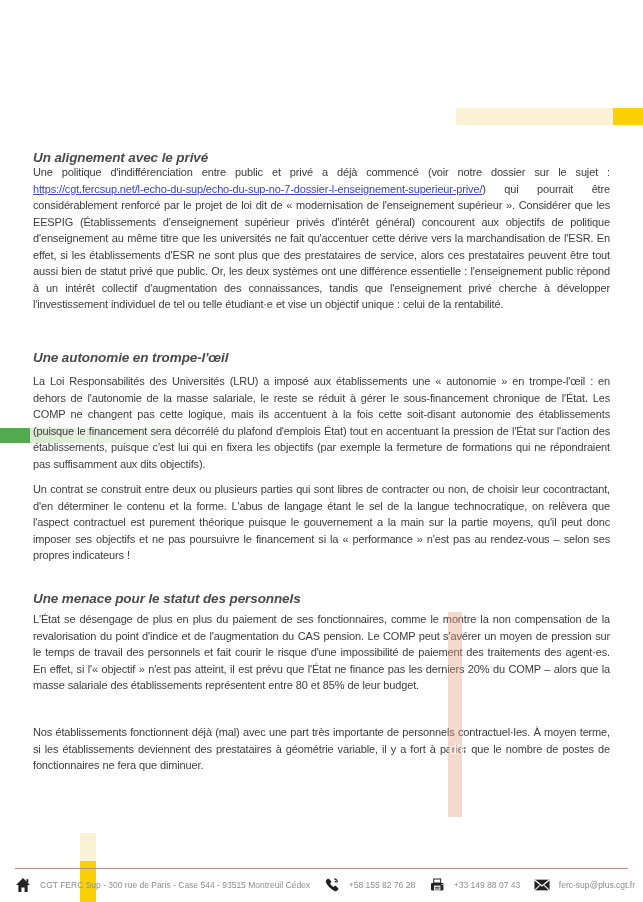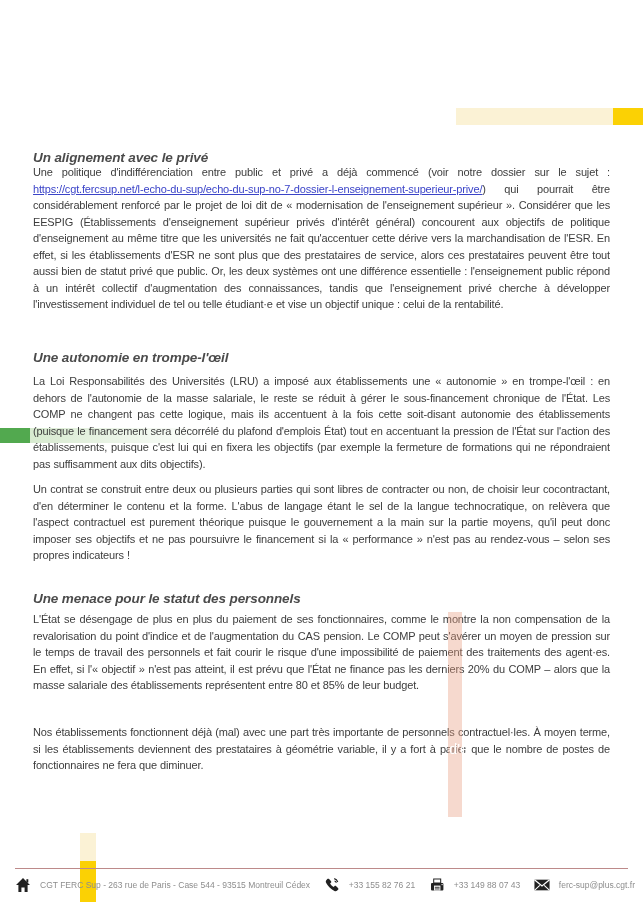--- a/index.html
+++ b/index.html
@@ -80,30 +80,30 @@
 
   <div class="footer-rule"></div>
   <div class="footer">
     <div class="fgroup">
       <span class="ficon">
         <svg viewBox="0 0 16 16">
             <path fill="#222" d="M8 1 L15 8 H12.6 V15 H9.6 V10.5 H6.4 V15 H3.4 V8 H1 Z"></path>
             <rect x="11.4" y="2.2" width="1.9" height="3.4" fill="#222"></rect>
           </svg>
       </span>
-      <span>CGT FERC Sup - 263 rue de Paris - Case 544 - 93515 Montreuil Cédex</span>
+      <span>CGT FERC Sup - 300 rue de Paris - Case 544 - 93515 Montreuil Cédex</span>
     </div>
     <div class="fgroup">
       <span class="ficon">
         <svg viewBox="0 0 16 16">
             <path fill="#222" d="M3.3 2.1c.5-.5 1.3-.5 1.8 0l1.8 1.8c.5.5.5 1.3 0 1.8l-.8.8c.8 1.5 2 2.7 3.5 3.5l.8-.8c.5-.5 1.3-.5 1.8 0l1.8 1.8c.5.5.5 1.3 0 1.8l-.8.8c-.7.7-1.8.9-2.7.5C7.4 12.7 3.5 8.8 2 5.6c-.4-.9-.2-2 .5-2.7z"></path>
             <path fill="none" stroke="#222" stroke-width="1.1" d="M10.2 1.6 q2.6 .6 3.6 3.4 M10.6 3.9 q1.3 .5 1.8 1.9"></path>
           </svg>
       </span>
-      <span>+33 155 82 76 21</span>
+      <span>+58 155 82 76 28</span>
     </div>
     <div class="fgroup">
       <span class="ficon">
         <svg viewBox="0 0 16 16">
             <rect x="4.2" y="1.5" width="8" height="5" fill="#222"></rect>
             <rect x="5.2" y="2.5" width="6" height="3" fill="#fff"></rect>
             <rect x="2" y="6" width="12.4" height="7.5" rx="1" fill="#222"></rect>
             <rect x="5" y="8.6" width="6.4" height="4.9" fill="#fff"></rect>
             <rect x="5.8" y="9.8" width="4.8" height=".9" fill="#222"></rect>
             <rect x="5.8" y="11.5" width="4.8" height=".9" fill="#222"></rect>

